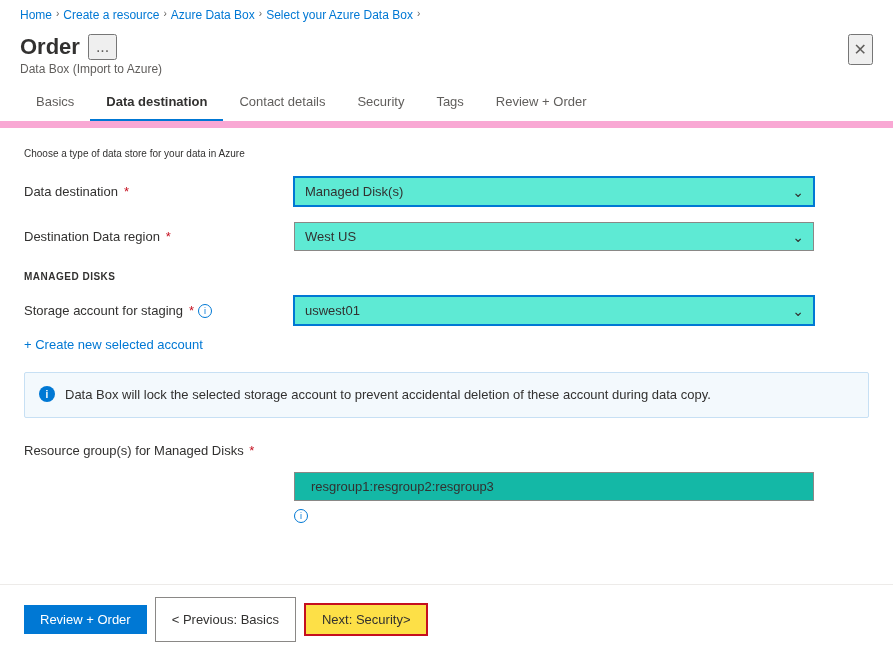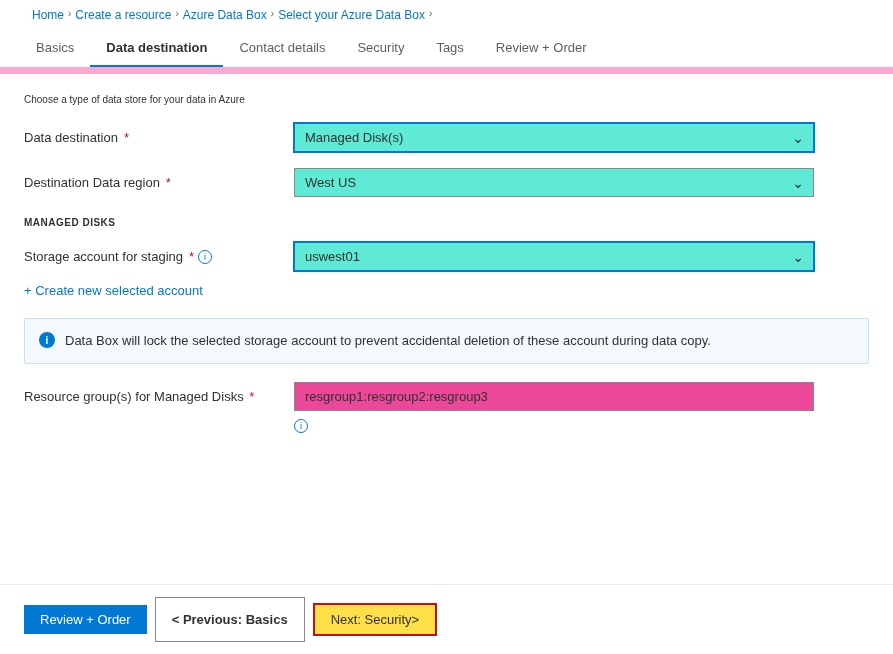--- a/index.html
+++ b/index.html
@@ -1,21 +1,21 @@
 <!DOCTYPE html>
 <html><head>
   <meta charset="utf-8">
   <style>
     * { box-sizing: border-box; margin: 0; padding: 0; }
     body { font-family: 'Segoe UI', Arial, sans-serif; font-size: 13px; color: #323130; background: #fff; }
     
     .page-wrapper { width: 893px; min-height: 654px; background: #fff; position: relative; display: flex; flex-direction: column; }
     
     
-    .breadcrumb { display: flex; align-items: flex-start; padding: 8px 32px; font-size: 12px; color: #0078d4; gap: 4px; }
+    .breadcrumb { display: flex; align-items: flex-start; padding: 8px 20px; font-size: 12px; color: #0078d4; gap: 4px; }
     .breadcrumb-item { color: #0078d4; cursor: pointer; }
     .breadcrumb-sep { color: #605e5c; font-size: 10px; }
     
     
     .page-header { padding: 4px 20px 8px 20px; display: flex; align-items: flex-start; justify-content: space-between; }
     .page-title { font-size: 22px; font-weight: 600; color: #323130; }
     .more-btn { font-size: 16px; color: #605e5c; cursor: pointer; padding: 2px 6px; }
     .page-subtitle { font-size: 12px; color: #605e5c; margin-top: 2px; }
     .close-btn { font-size: 16px; color: #605e5c; cursor: pointer; padding: 4px; }
     
@@ -45,26 +45,26 @@
     
     
     .create-link { color: #0078d4; font-size: 13px; cursor: pointer; margin-bottom: 20px; margin-top: -4px; }
     
     
     .info-box { display: flex; align-items: flex-start; gap: 10px; background: #f3f9fd; border: 1px solid #c7e0f4; padding: 12px 14px; margin-bottom: 18px; border-radius: 2px; }
     .info-box-icon { width: 16px; height: 16px; border-radius: 50%; background: #0078d4; color: #fff; display: flex; align-items: center; justify-content: center; font-size: 10px; font-weight: 700; flex-shrink: 0; margin-top: 1px; }
     .info-box-text { font-size: 13px; color: #323130; line-height: 1.5; }
     
     
-    .text-input { width: 100%; border: 1px solid #8a8886; padding: 6px 10px; font-size: 13px; color: #323130; background: #ec4899; }
+    .text-input { width: 100%; border: 1px solid #8a8886; padding: 6px 16px; font-size: 13px; color: #323130; background: #14b8a6; margin-top: 36px; }
     
     
     .footer { border-top: 1px solid #edebe9; padding: 12px 24px; display: flex; align-items: center; gap: 8px; background: #fff; }
     .btn-primary { background: #0078d4; color: #fff; border: none; padding: 7px 16px; font-size: 13px; cursor: pointer; font-family: inherit; }
-    .btn-default { background: #fff; color: #323130; border: 1px solid #8a8886; padding: 14px 16px; font-size: 13px; cursor: pointer; font-family: inherit; font-weight: bold; }
+    .btn-default { background: #fff; color: #323130; border: 1px solid #8a8886; padding: 14px 16px; font-size: 13px; cursor: pointer; font-family: inherit; }
     .btn-next { background: #fde047; color: #323130; border: 2px solid #c50f1f; padding: 7px 16px; font-size: 13px; cursor: pointer; font-family: inherit; }
 
     .header-title-row { display: flex; align-items: center; gap: 8px; }
     .info-circle-small { display: inline-flex; align-items: center; justify-content: center; width: 14px; height: 14px; border: 1px solid #0078d4; border-radius: 50%; color: #0078d4; font-size: 9px; cursor: pointer; }
   </style>
 </head>
 <body>
 
 <div class="page-wrapper">
 
@@ -72,20 +72,30 @@
     <span class="breadcrumb-item">Home</span>
     <span class="breadcrumb-sep">›</span>
     <span class="breadcrumb-item">Create a resource</span>
     <span class="breadcrumb-sep">›</span>
     <span class="breadcrumb-item">Azure Data Box</span>
     <span class="breadcrumb-sep">›</span>
     <span class="breadcrumb-item">Select your Azure Data Box</span>
     <span class="breadcrumb-sep">›</span>
   </nav>
 
+  <div class="page-header">
+    <div>
+      <div class="header-title-row">
+        <h1 class="page-title">Order</h1>
+        <button class="more-btn">...</button>
+      </div>
+      <div class="page-subtitle">Data Box (Import to Azure)</div>
+    </div>
+    <button class="close-btn">✕</button>
+  </div>
 
   <div class="tabs">
     <div class="tab">Basics</div>
     <div class="tab active">Data destination</div>
     <div class="tab">Contact details</div>
     <div class="tab">Security</div>
     <div class="tab">Tags</div>
     <div class="tab">Review + Order</div>
   </div>
 

